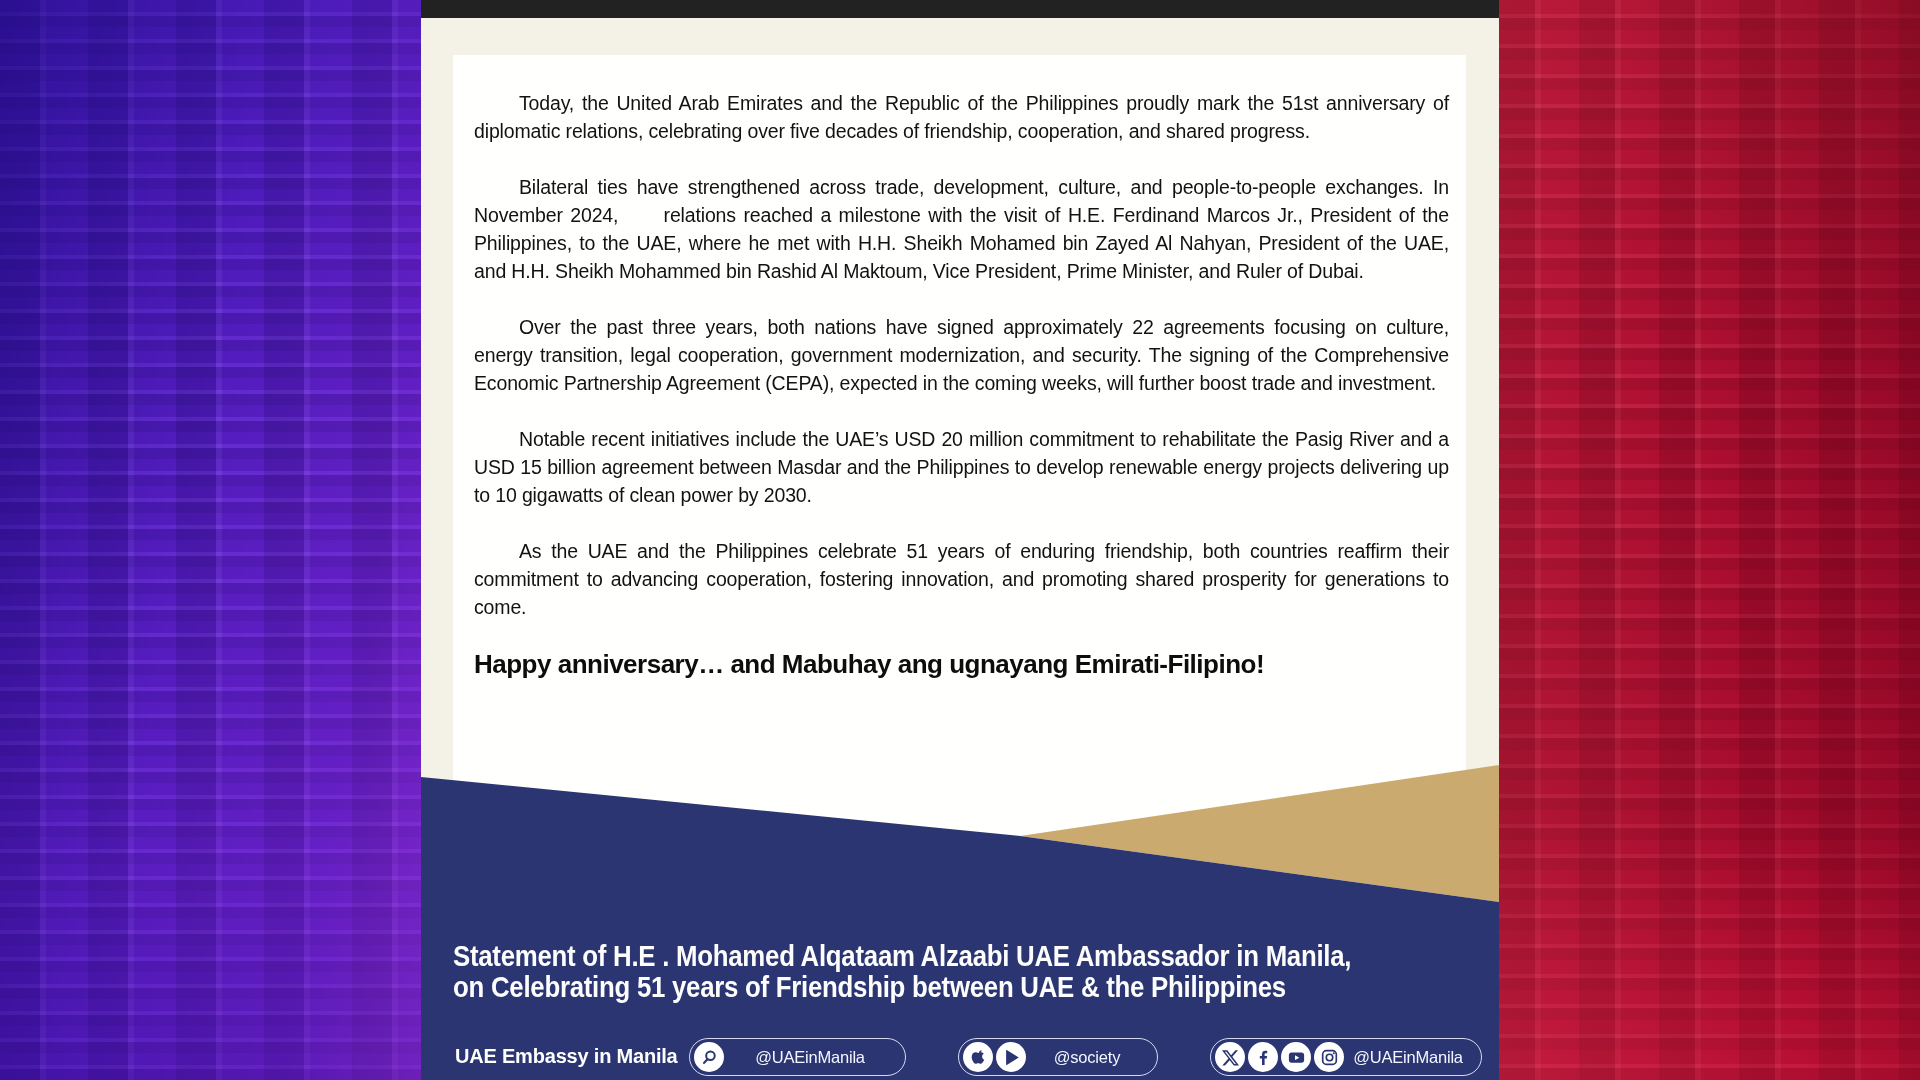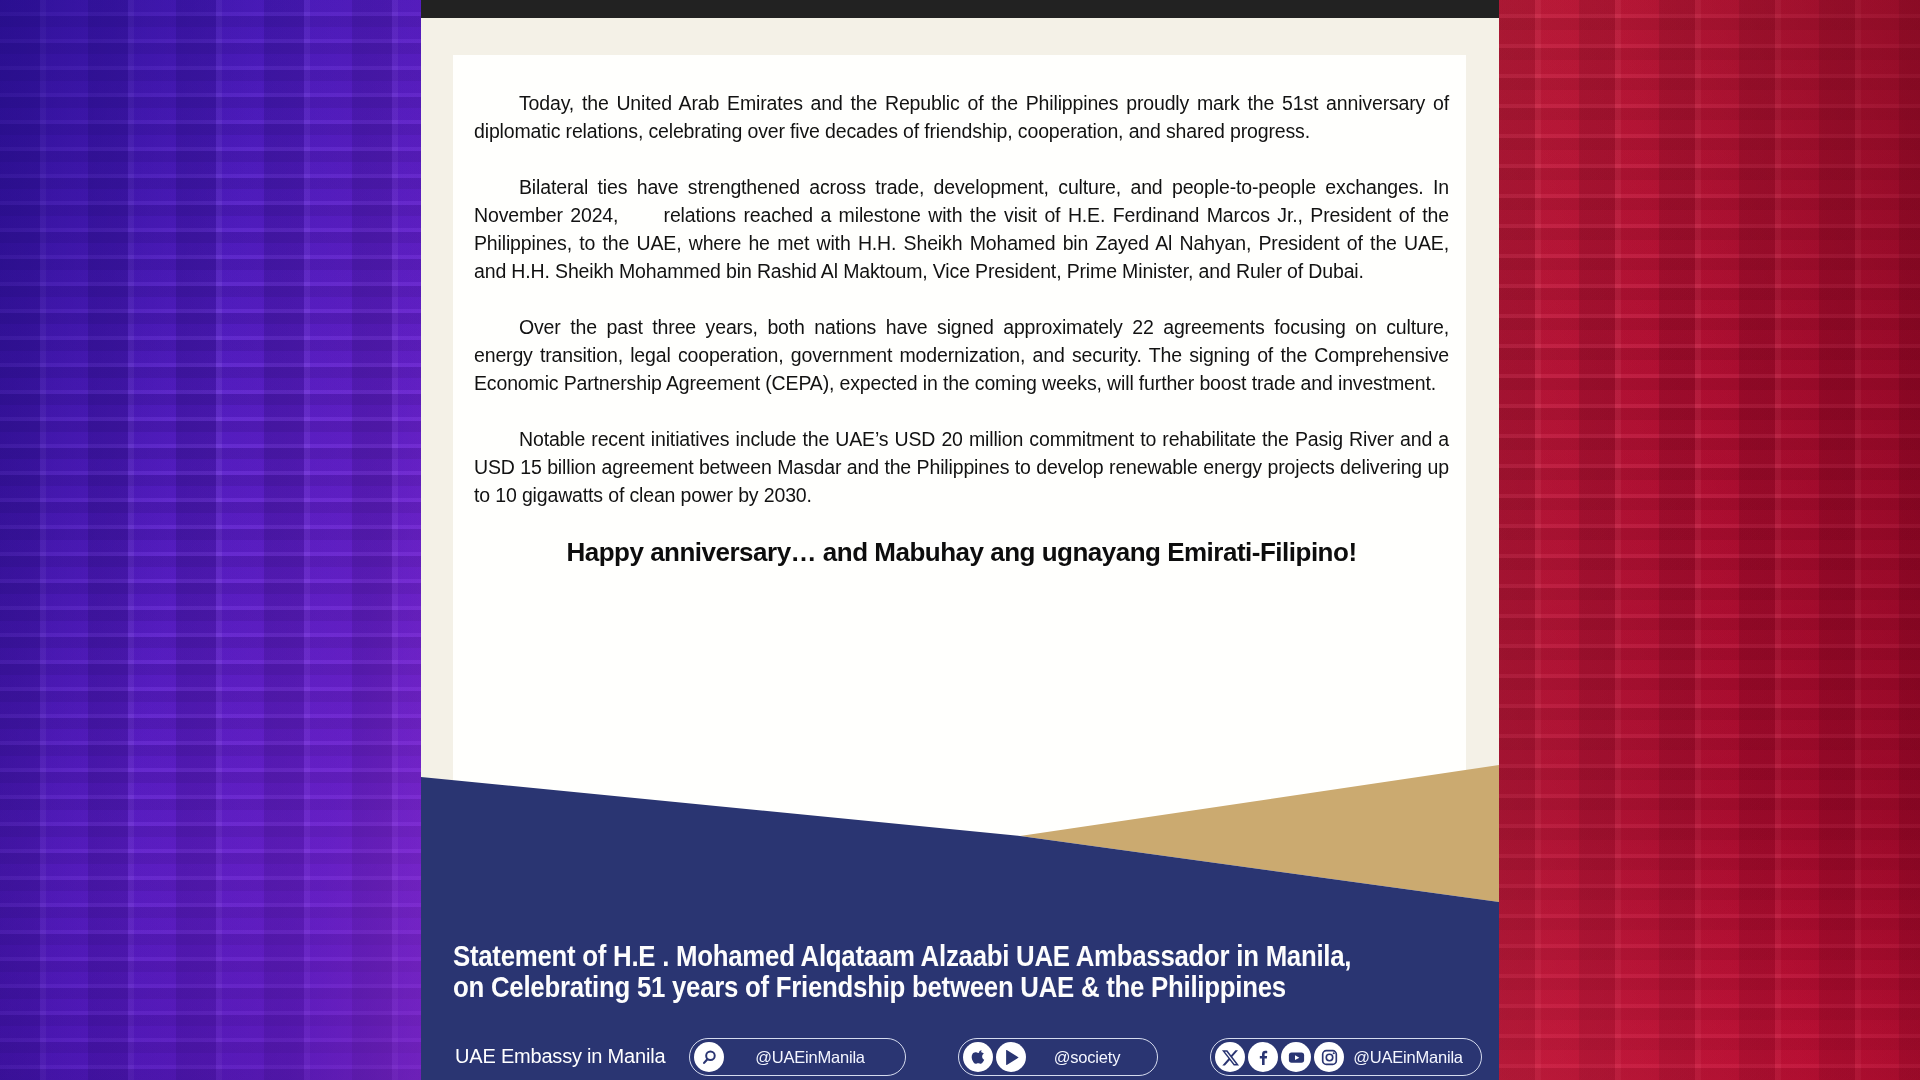--- a/index.html
+++ b/index.html
@@ -38,21 +38,21 @@
     position:absolute; left:32px; top:37px; width:1013px; height:870px;
     background:#fffffd; z-index:1;
     padding:34px 17px 0 21px;
   }
   .card p {
     font-size:19.5px; line-height:28px; color:#121212;
     text-align:justify; text-indent:45px; letter-spacing:-0.15px;
     margin:0 0 28px 0;
   }
   .closing {
-    margin-top:10px; text-align:center;
+    margin-top:10px; text-align:left;
     font-size:26px; font-weight:700; color:#0d0d0d; letter-spacing:-0.5px;
     white-space:nowrap;
   }
 
   
   .gold-tri {
     position:absolute; left:0; top:740px; width:1078px; height:150px;
     background:#cbaa70; z-index:2;
     clip-path:polygon(599px 78px, 1078px 7px, 1078px 144px);
   }
@@ -69,21 +69,21 @@
   
   .title-block { position:absolute; left:32px; top:182px; }
   .title-line {
     font-size:30px; line-height:31px; font-weight:700; color:#fdfdfd;
     transform:scaleX(.86); transform-origin:0 50%; white-space:nowrap;
     letter-spacing:-0.3px;
   }
 
   .embassy-label {
     position:absolute; left:34px; top:287px;
-    font-size:20px; font-weight:400; color:#ffffff; letter-spacing:-0.2px;
+    font-size:20px; font-weight:700; color:#ffffff; letter-spacing:-0.2px;
     white-space:nowrap;
   }
 
   .pill {
     position:absolute; top:280px; height:38px;
     border:1.6px solid rgba(228,233,248,.92); border-radius:19px;
     display:flex; align-items:center; padding:0 12px 0 4px;
   }
   .pill-1 { left:268px; width:217px; }
   .pill-2 { left:537px; width:200px; }
@@ -107,20 +107,21 @@
 <div class="bg-left"></div>
 <div class="bg-right"></div>
 
 <div class="strip">
 
   <div class="card">
     <p>Today, the United Arab Emirates and the Republic of the Philippines proudly mark the 51st anniversary of diplomatic relations, celebrating over five decades of friendship, cooperation, and shared progress.</p>
     <p>Bilateral ties have strengthened across trade, development, culture, and people-to-people exchanges. In November 2024,&nbsp;&nbsp;&nbsp;&nbsp;&nbsp; relations reached a milestone with the visit of H.E. Ferdinand Marcos Jr., President of the Philippines, to the UAE, where he met with H.H. Sheikh Mohamed bin Zayed Al Nahyan, President of the UAE, and H.H. Sheikh Mohammed bin Rashid Al Maktoum, Vice President, Prime Minister, and Ruler of Dubai.</p>
     <p>Over the past three years, both nations have signed approximately 22 agreements focusing on culture, energy transition, legal cooperation, government modernization, and security. The signing of the Comprehensive Economic Partnership Agreement (CEPA), expected in the coming weeks, will further boost trade and investment.</p>
     <p>Notable recent initiatives include the UAE’s USD 20 million commitment to rehabilitate the Pasig River and a USD 15 billion agreement between Masdar and the Philippines to develop renewable energy projects delivering up to 10 gigawatts of clean power by 2030.</p>
+    <p>As the UAE and the Philippines celebrate 51 years of enduring friendship, both countries reaffirm their commitment to advancing cooperation, fostering innovation, and promoting shared prosperity for generations to come.</p>
     <div class="closing">Happy anniversary… and Mabuhay ang ugnayang Emirati-Filipino!</div>
   </div>
 
   <div class="gold-tri"></div>
 
   <div class="blue-band">
 
     <div class="title-block">
       <div class="title-line">Statement of H.E . Mohamed Alqataam Alzaabi UAE Ambassador in Manila,</div>
       <div class="title-line">on Celebrating 51 years of Friendship between UAE &amp; the Philippines</div>

